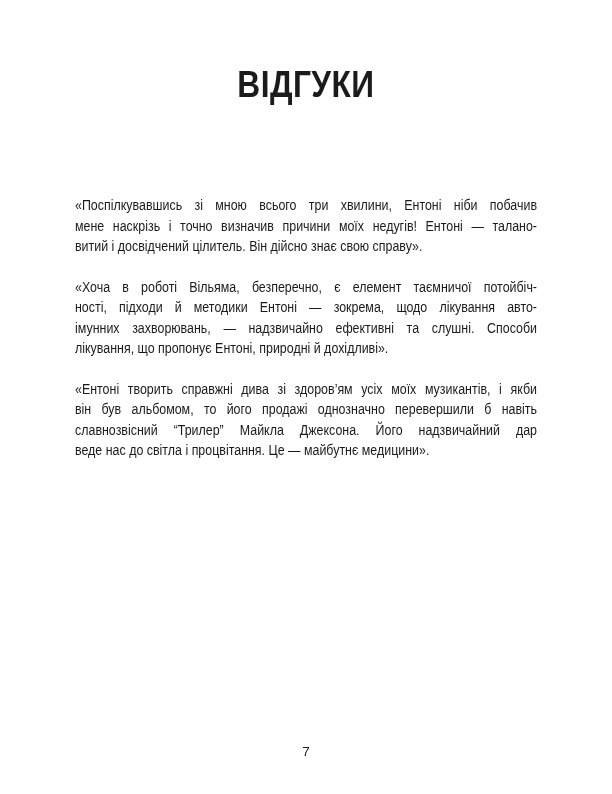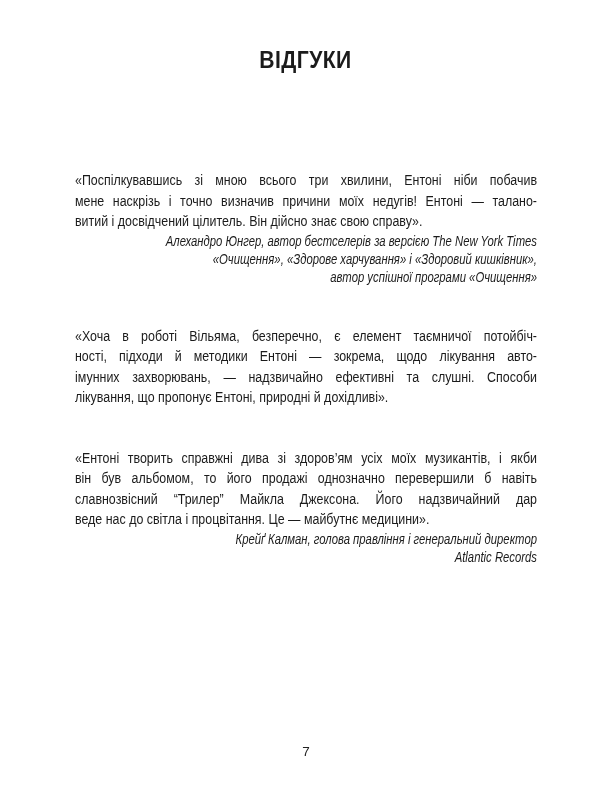--- a/index.html
+++ b/index.html
@@ -6,34 +6,34 @@
   body {
     width: 612px; height: 794px;
     background: #ffffff;
     color: #1b1b1b;
     font-family: "Liberation Sans", sans-serif;
     position: relative;
     overflow: hidden;
   }
   .title {
     margin: 0;
-    padding-top: 43px;
+    padding-top: 68px;
     text-align: center;
-    font-size: 24px;
+    font-size: 36px;
     line-height: 33px;
     font-weight: 700;
     letter-spacing: 0.5px;
   }
   .title .tspan { display: inline-block; transform: scaleX(0.88); transform-origin: center; }
 
   .reviews {
     width: 462px;
     margin: 94px auto 0 auto;
   }
-  .review { margin-bottom: 20px; margin-top: 40px; }
+  .review { margin-bottom: 20px; }
 
   
   .qline {
     font-size: 15.4px;
     line-height: 20.5px;
     width: 572px;
     white-space: nowrap;
     transform: scaleX(0.8077);
     transform-origin: left center;
     text-align: justify;
@@ -75,25 +75,20 @@
 <h1 class="title"><span class="tspan">ВІДГУКИ</span></h1>
 
 <main class="reviews">
 
   <section class="review">
     <div class="quote">
       <div class="qline">«Поспілкувавшись зі мною всього три хвилини, Ентоні ніби побачив</div>
       <div class="qline">мене наскрізь і точно визначив причини моїх недугів! Ентоні — талано-</div>
       <div class="qline last">витий і досвідчений цілитель. Він дійсно знає свою справу».</div>
     </div>
-    <div class="attribution">
-      <div class="aline">Алехандро Юнгер, автор бестселерів за версією The New York Times</div>
-      <div class="aline">«Очищення», «Здорове харчування» і «Здоровий кишківник»,</div>
-      <div class="aline">автор успішної програми «Очищення»</div>
-    </div>
   </section>
 
   <section class="review">
   </section>
 
   <section class="review">
     <div class="quote">
       <div class="qline">«Хоча в роботі Вільяма, безперечно, є елемент таємничої потойбіч-</div>
       <div class="qline">ності, підходи й методики Ентоні — зокрема, щодо лікування авто-</div>
       <div class="qline">імунних захворювань, — надзвичайно ефективні та слушні. Способи</div>
@@ -101,21 +96,17 @@
     </div>
   </section>
 
   <section class="review">
     <div class="quote">
       <div class="qline">«Ентоні творить справжні дива зі здоров’ям усіх моїх музикантів, і якби</div>
       <div class="qline">він був альбомом, то його продажі однозначно перевершили б навіть</div>
       <div class="qline">славнозвісний “Трилер” Майкла Джексона. Його надзвичайний дар</div>
       <div class="qline last">веде нас до світла і процвітання. Це — майбутнє медицини».</div>
     </div>
-    <div class="attribution">
-      <div class="aline">Крейґ Калман, голова правління і генеральний директор</div>
-      <div class="aline">Atlantic Records</div>
-    </div>
   </section>
 
 </main>
 
 <div class="page-number">7</div>
 
 </body></html>

